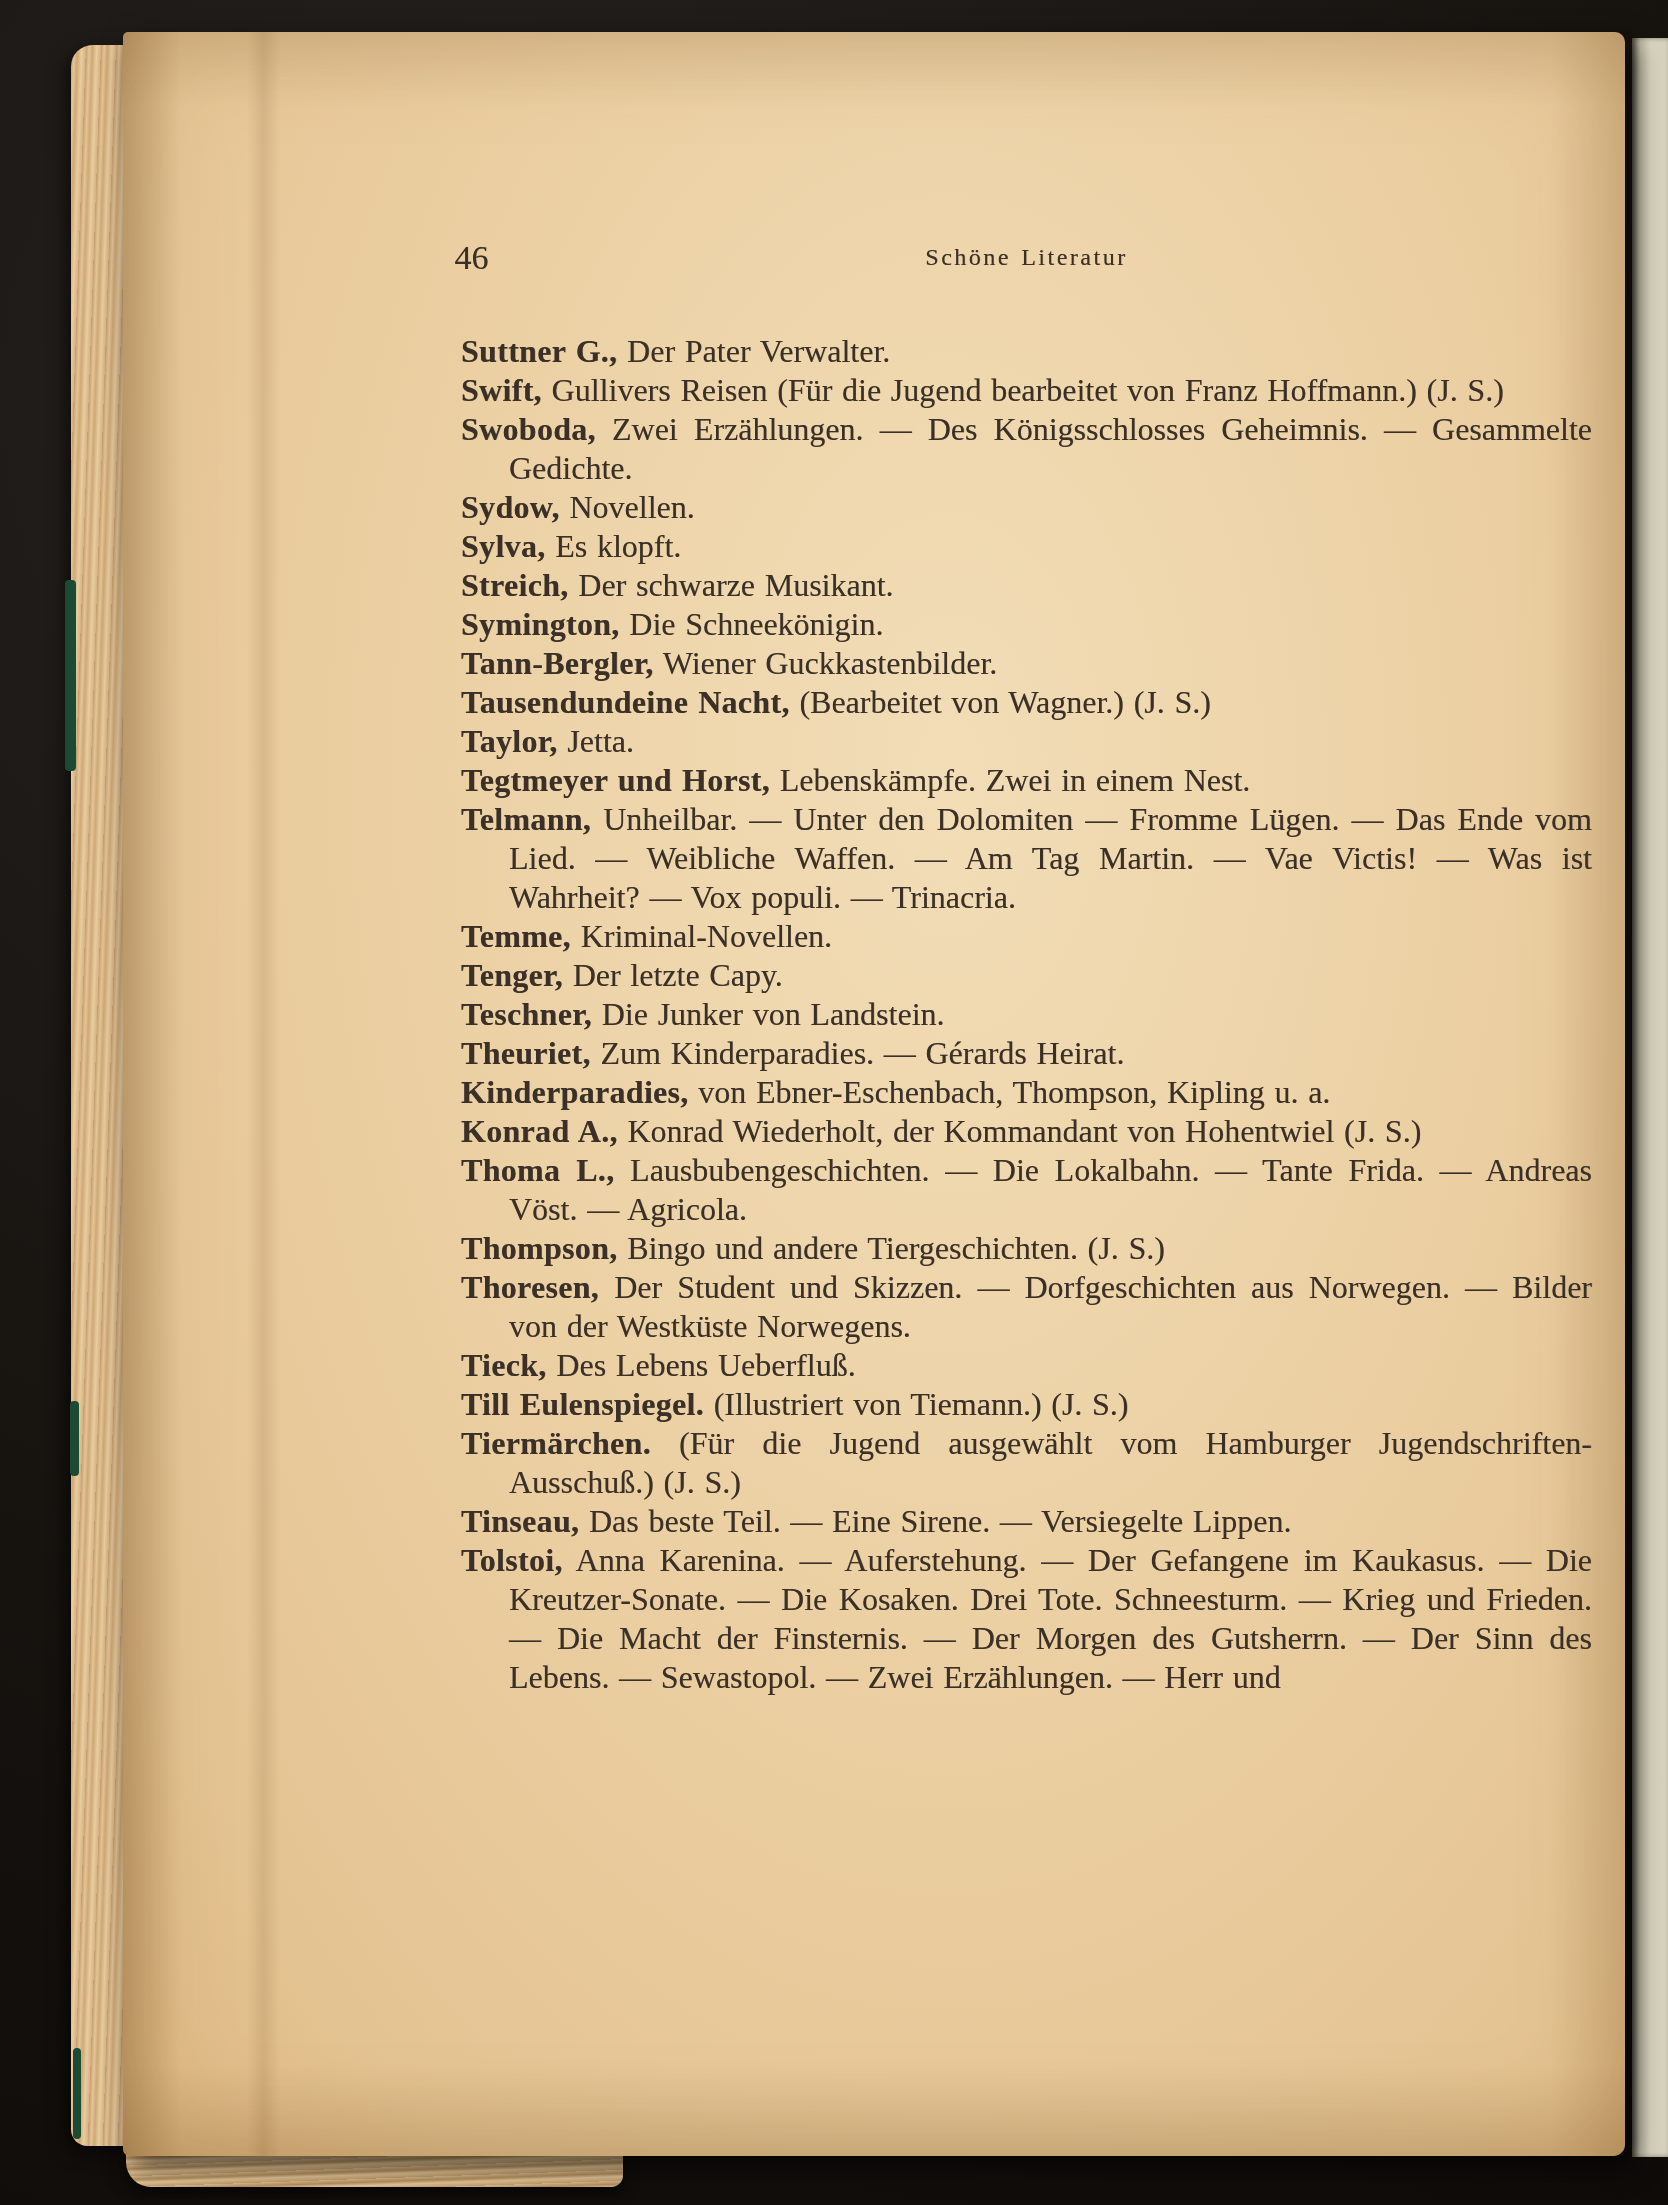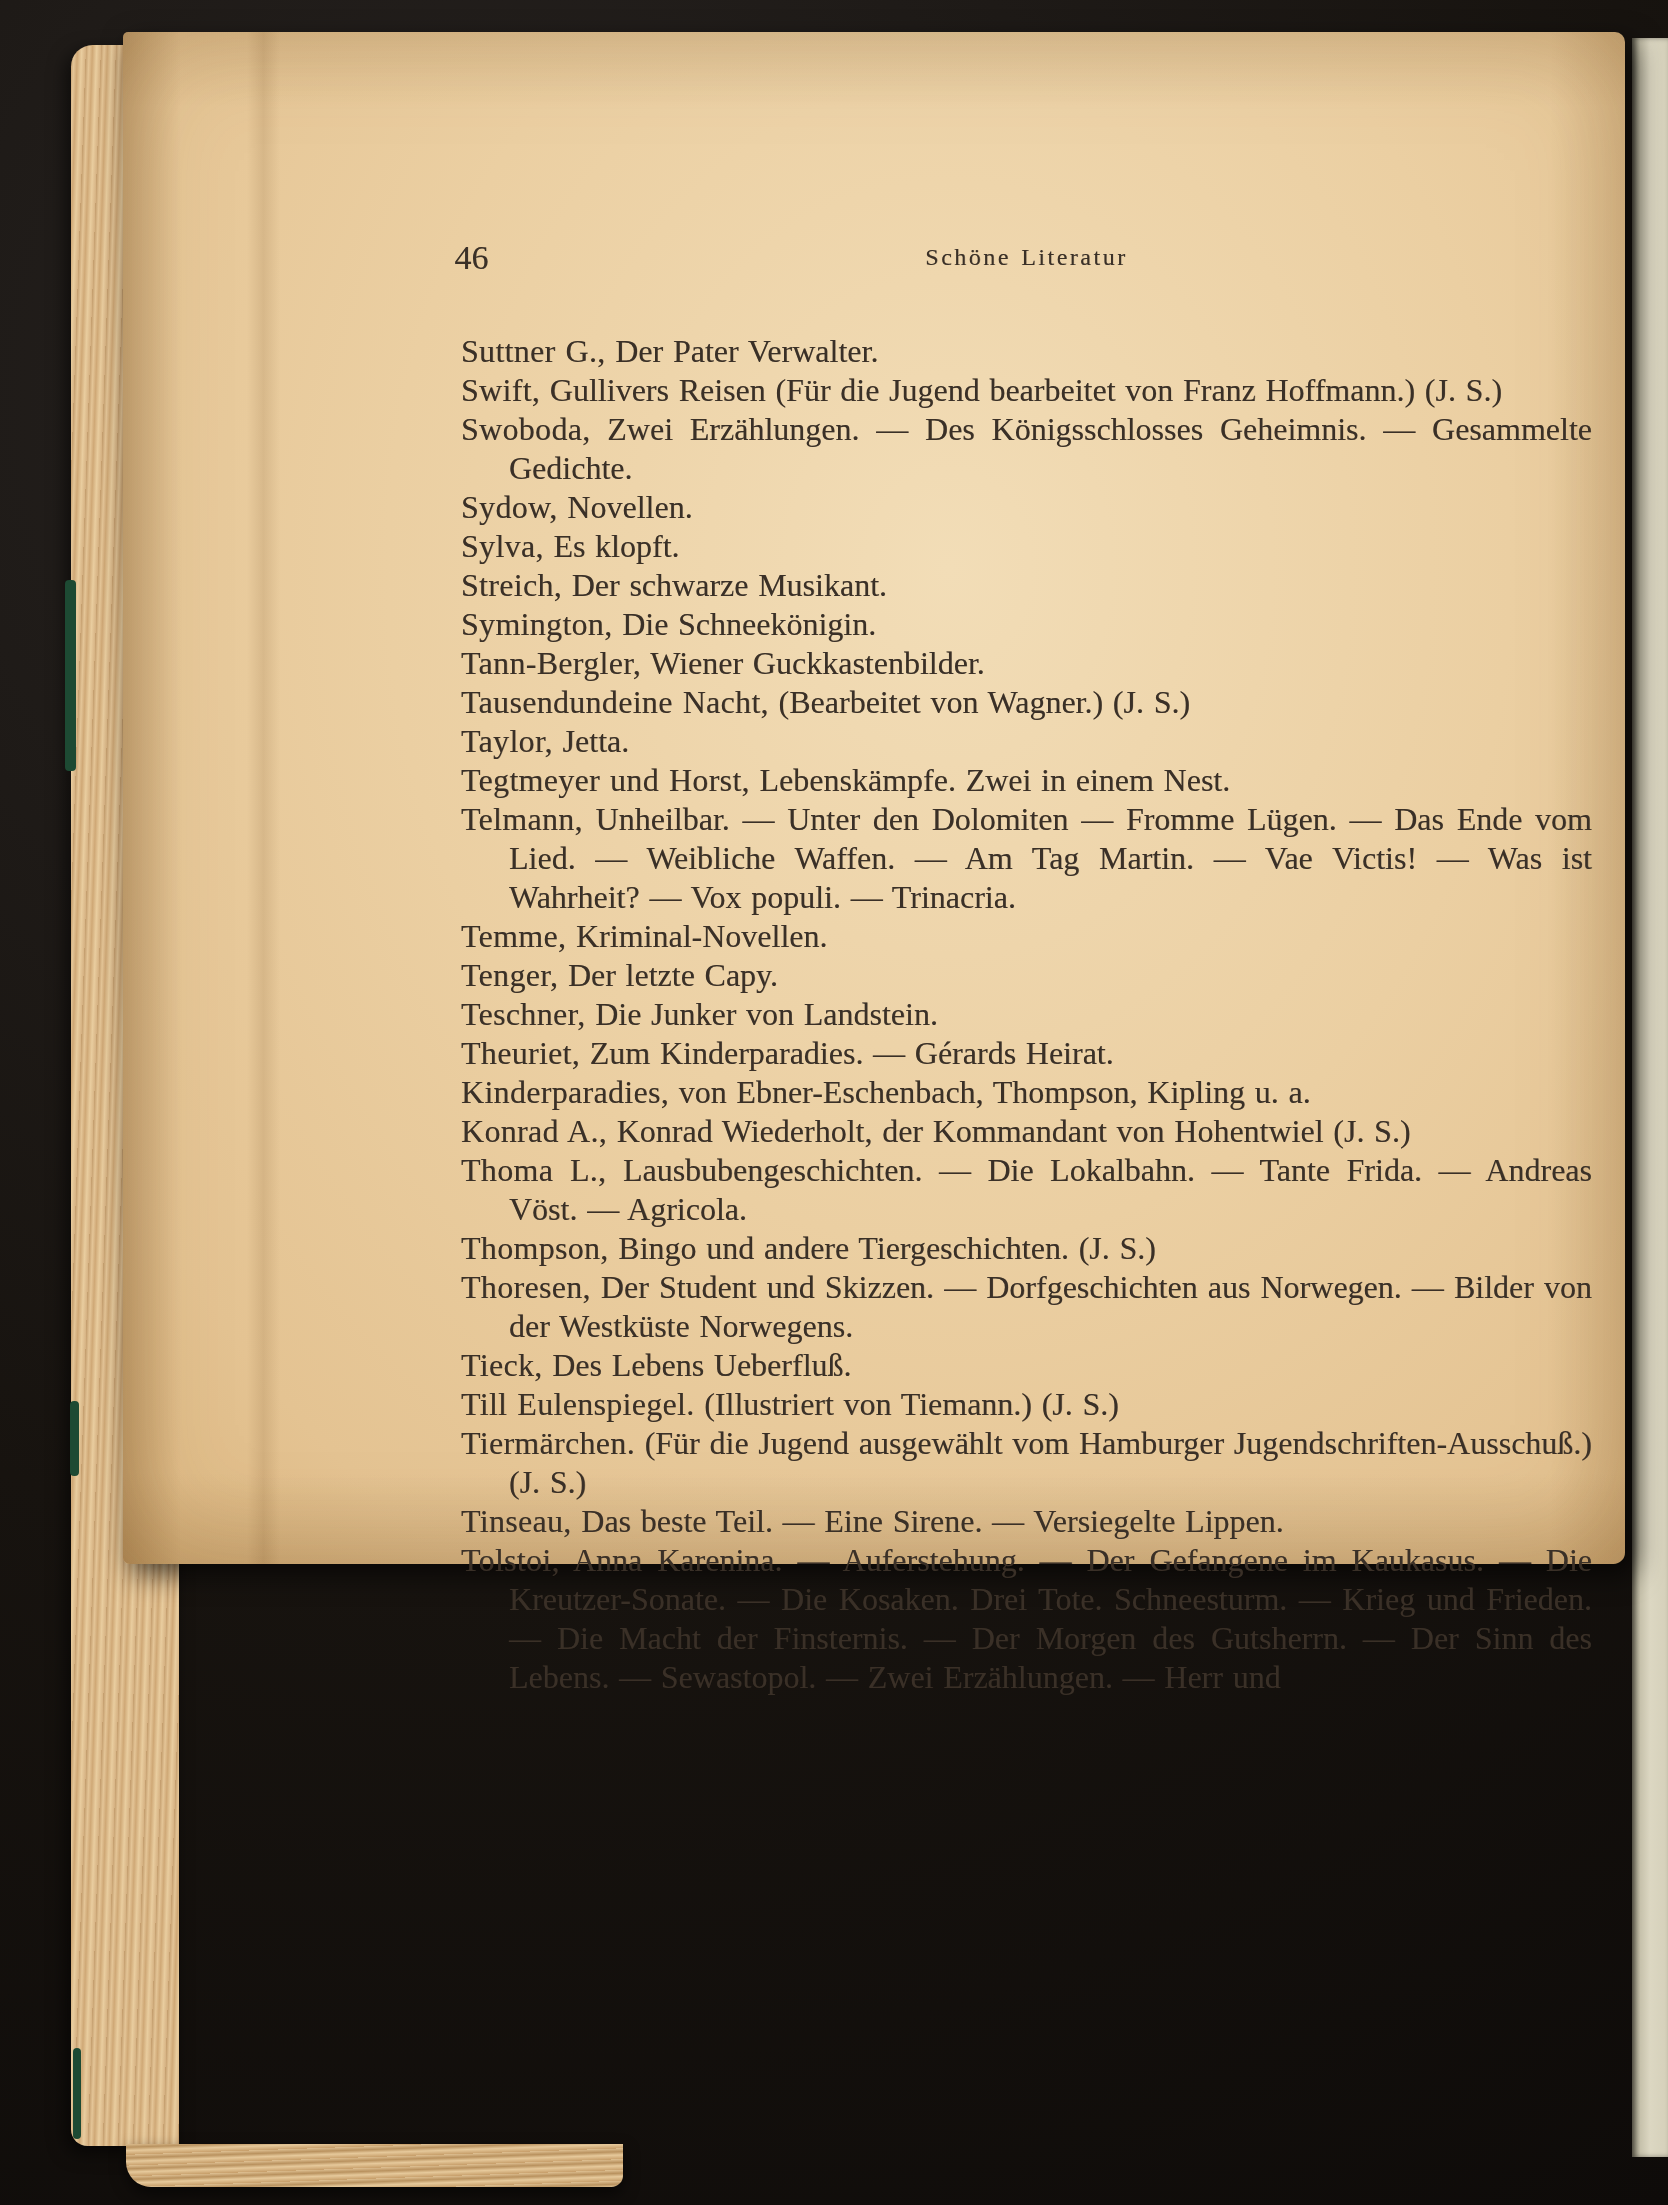--- a/index.html
+++ b/index.html
@@ -59,21 +59,21 @@
     background: linear-gradient(90deg, #807b68 0px, #c6c1ab 8.3px, #dcd7c2 18px, #d5d0ba 36px);
     box-shadow: inset 2.5px 0 5px rgba(0,0,0,0.4);
   }
 
   
   .main-page {
     position: absolute;
     left: 123px;
     top: 31.5px;
     width: 1502px;
-    height: 1532px;
+    height: 2124px;
     border-radius: 5px 10px 11.6px 6.6px;
     background:
       linear-gradient(90deg, rgba(118,78,32,0.32) 0px, rgba(118,78,32,0) 58px),
       linear-gradient(270deg, rgba(138,98,48,0.22) 0px, rgba(138,98,48,0) 75px),
       linear-gradient(0deg, rgba(128,88,40,0.20) 0px, rgba(128,88,40,0) 91px),
       linear-gradient(180deg, rgba(128,88,40,0.14) 0px, rgba(128,88,40,0) 75px),
       radial-gradient(ellipse at 55% 35%, #f2ddb7 0%, #ebcfa2 48%, #e4c392 82%, #dcb781 100%);
     box-shadow: 8.3px 10px 28px rgba(0,0,0,0.65), inset 0 0 116px rgba(124,84,34,0.18);
   }
   
@@ -115,21 +115,21 @@
     text-align: center;
     font-size: 24px;
     letter-spacing: 2.5px;
   }
   .entry {
     margin: 0;
     padding-left: 48px;
     text-indent: -48px;
   }
   .entry strong {
-    font-weight: 400;
+    font-weight: 700;
     letter-spacing: 0.3px;
   }
 </style>
 </head>
 <body>
 
 <div class="stack-left"></div>
 <div class="stack-bottom"></div>
 
 <div class="cover-edge e1"></div>

